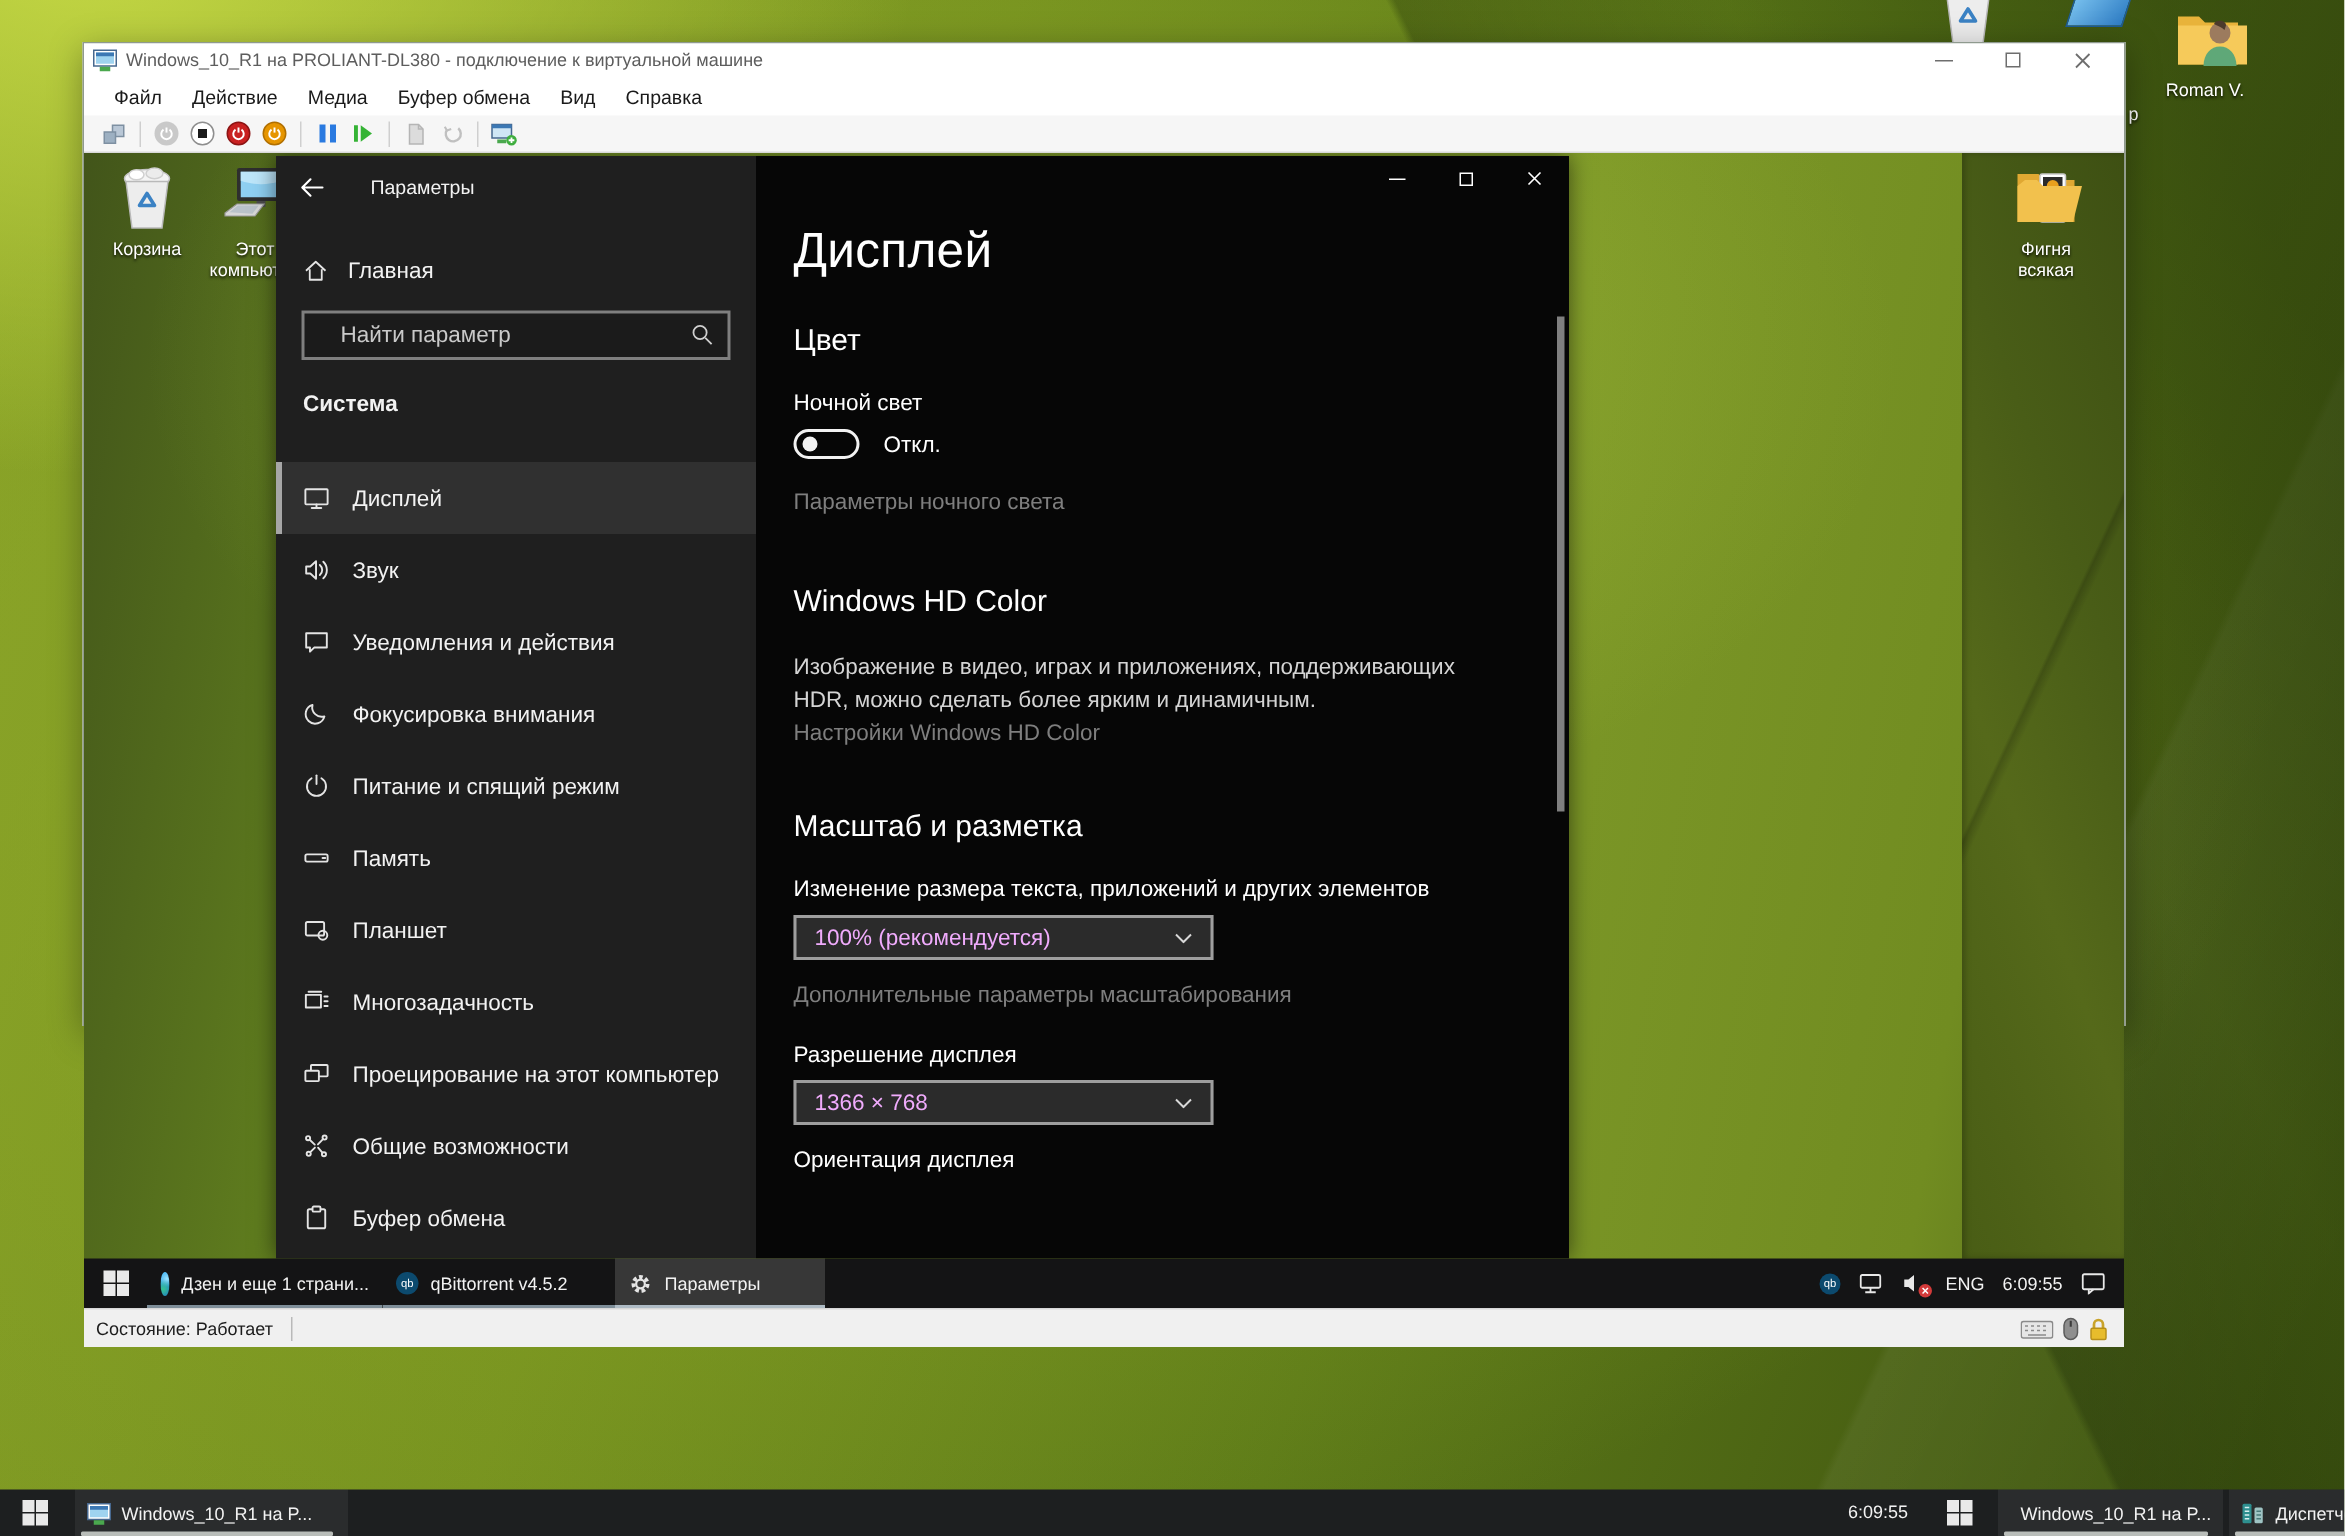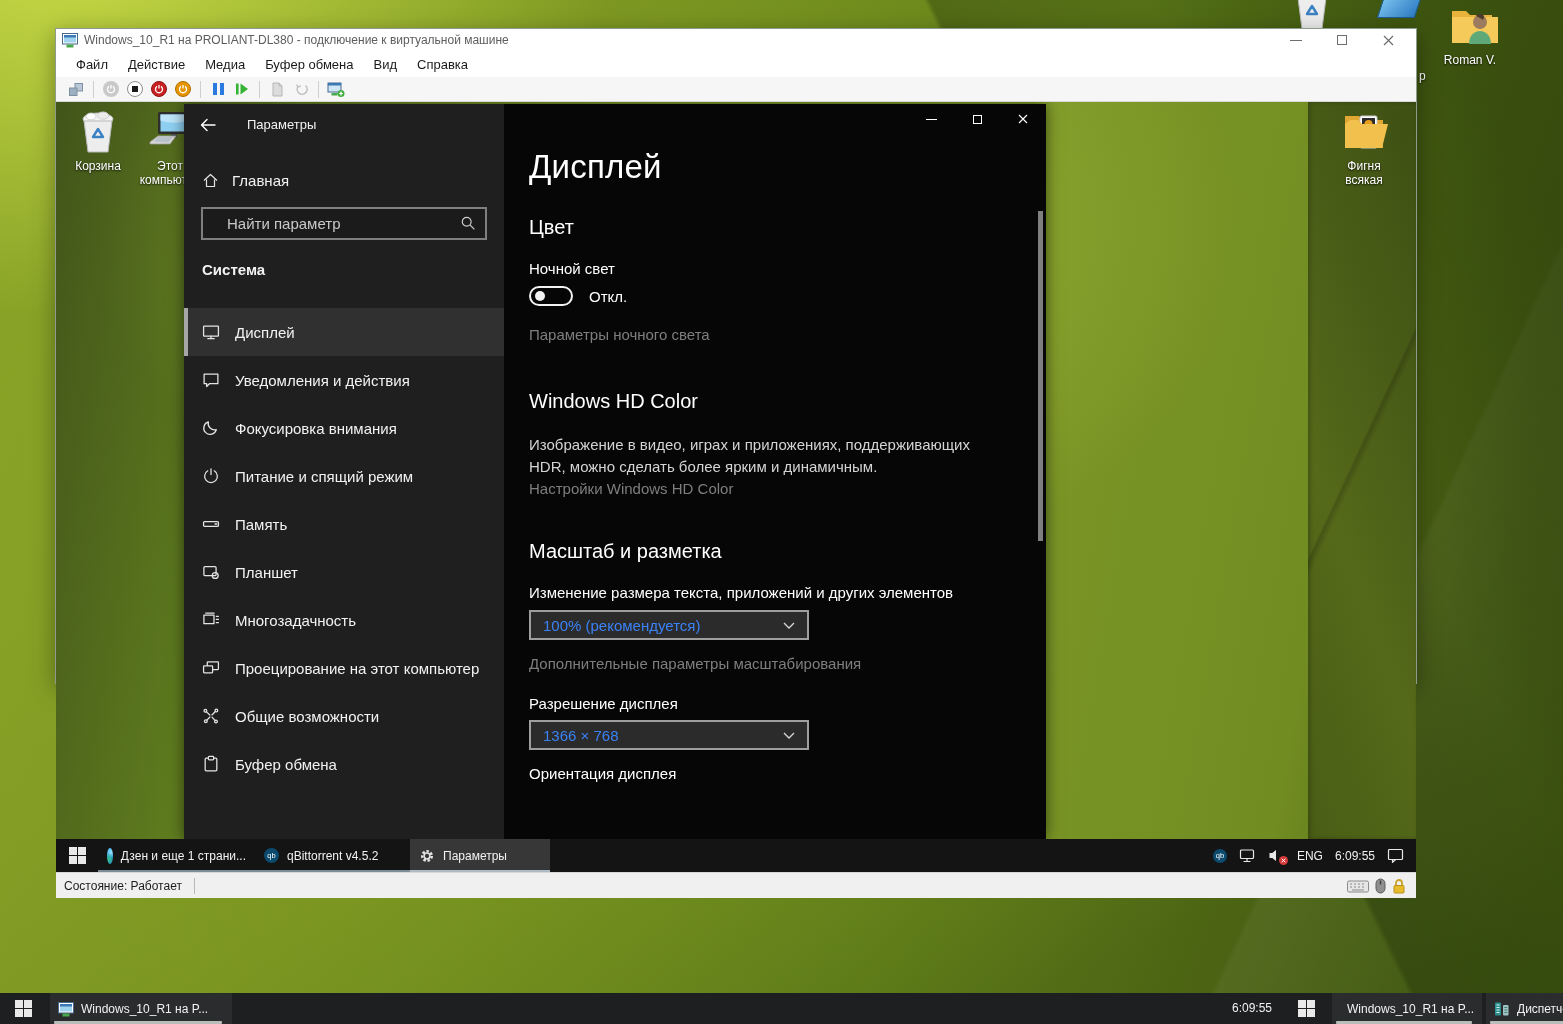--- a/index.html
+++ b/index.html
@@ -82,21 +82,21 @@
   .c-abs{position:absolute;left:25px}
   .pgtitle{top:44px;font-size:33px;font-weight:300;letter-spacing:.2px}
   .h2{font-size:20px;font-weight:400}
   .lab{font-size:15px;color:#fff}
   .glink{font-size:15px;color:#7e7e7e}
   .body{font-size:15px;color:#d4d4d4;line-height:22px}
   .toggle{width:44px;height:20px;border:2px solid #f2f2f2;border-radius:11px;position:relative}
   .toggle .knob{position:absolute;left:4px;top:3px;width:10px;height:10px;border-radius:50%;background:#f2f2f2}
   .tglrow{display:flex;align-items:center;gap:16px}
   .dd{width:280px;height:30px;background:#2b2b2b;border:2px solid #9e9e9e;display:flex;align-items:center;
-      padding:0 12px;font-size:15px;color:#3b82f6;justify-content:space-between}
+      padding:0 12px;font-size:15px;color:#f0abfc;justify-content:space-between}
   .dd.dis{background:#3a3a3a;border-color:#3a3a3a;color:#949494}
   .scrollbar{position:absolute;right:3px;top:107px;width:5px;height:330px;background:#7f7f7f}
 
   
   .vtb{position:absolute;left:0;bottom:0;width:1360px;height:33px;background:#141415;z-index:8;display:flex;color:#f2f2f2}
   .vstart{width:42px;height:33px;display:flex;align-items:center;justify-content:center;flex:none}
   .vtab{position:relative;height:33px;display:flex;align-items:center;gap:8px;padding:0 9px;font-size:12px;
         white-space:nowrap;overflow:hidden;flex:none}
   .vtab::after{content:"";position:absolute;left:0;right:0;bottom:0;height:2px;background:#7e8e99}
   .vtab.act{background:rgba(255,255,255,.15)}
@@ -334,20 +334,27 @@
 
           <div class="sb-section">Система</div>
 
           <div class="nav">
             <div class="nrow sel">
               <span class="nic"><svg width="18" height="18" viewBox="0 0 17 17">
                     <rect x="1.5" y="3" width="14" height="9.5" rx=".5"></rect>
                     <path d="M8.5 12.5v2M5.5 14.8h6"></path>
                   </svg></span>
               <span class="ntx">Дисплей</span>
+            </div>
+            <div class="nrow">
+              <span class="nic"><svg width="18" height="18" viewBox="0 0 17 17">
+                    <path d="M2 6.3h2.6L8.2 3v11L4.6 10.7H2z"></path>
+                    <path d="M10.6 5.3a4.2 4.2 0 0 1 0 6.4M12.8 3.3a7.2 7.2 0 0 1 0 10.4"></path>
+                  </svg></span>
+              <span class="ntx">Звук</span>
             </div>
             <div class="nrow">
               <span class="nic"><svg width="18" height="18" viewBox="0 0 17 17">
                     <path d="M2 3h13v9h-8l-2.6 2.6V12H2z"></path>
                   </svg></span>
               <span class="ntx">Уведомления и действия</span>
             </div>
             <div class="nrow">
               <span class="nic"><svg width="18" height="18" viewBox="0 0 17 17">
                     <path d="M13.5 10A6 6 0 0 1 6 2.8a6 6 0 1 0 7.5 7.2z"></path>

